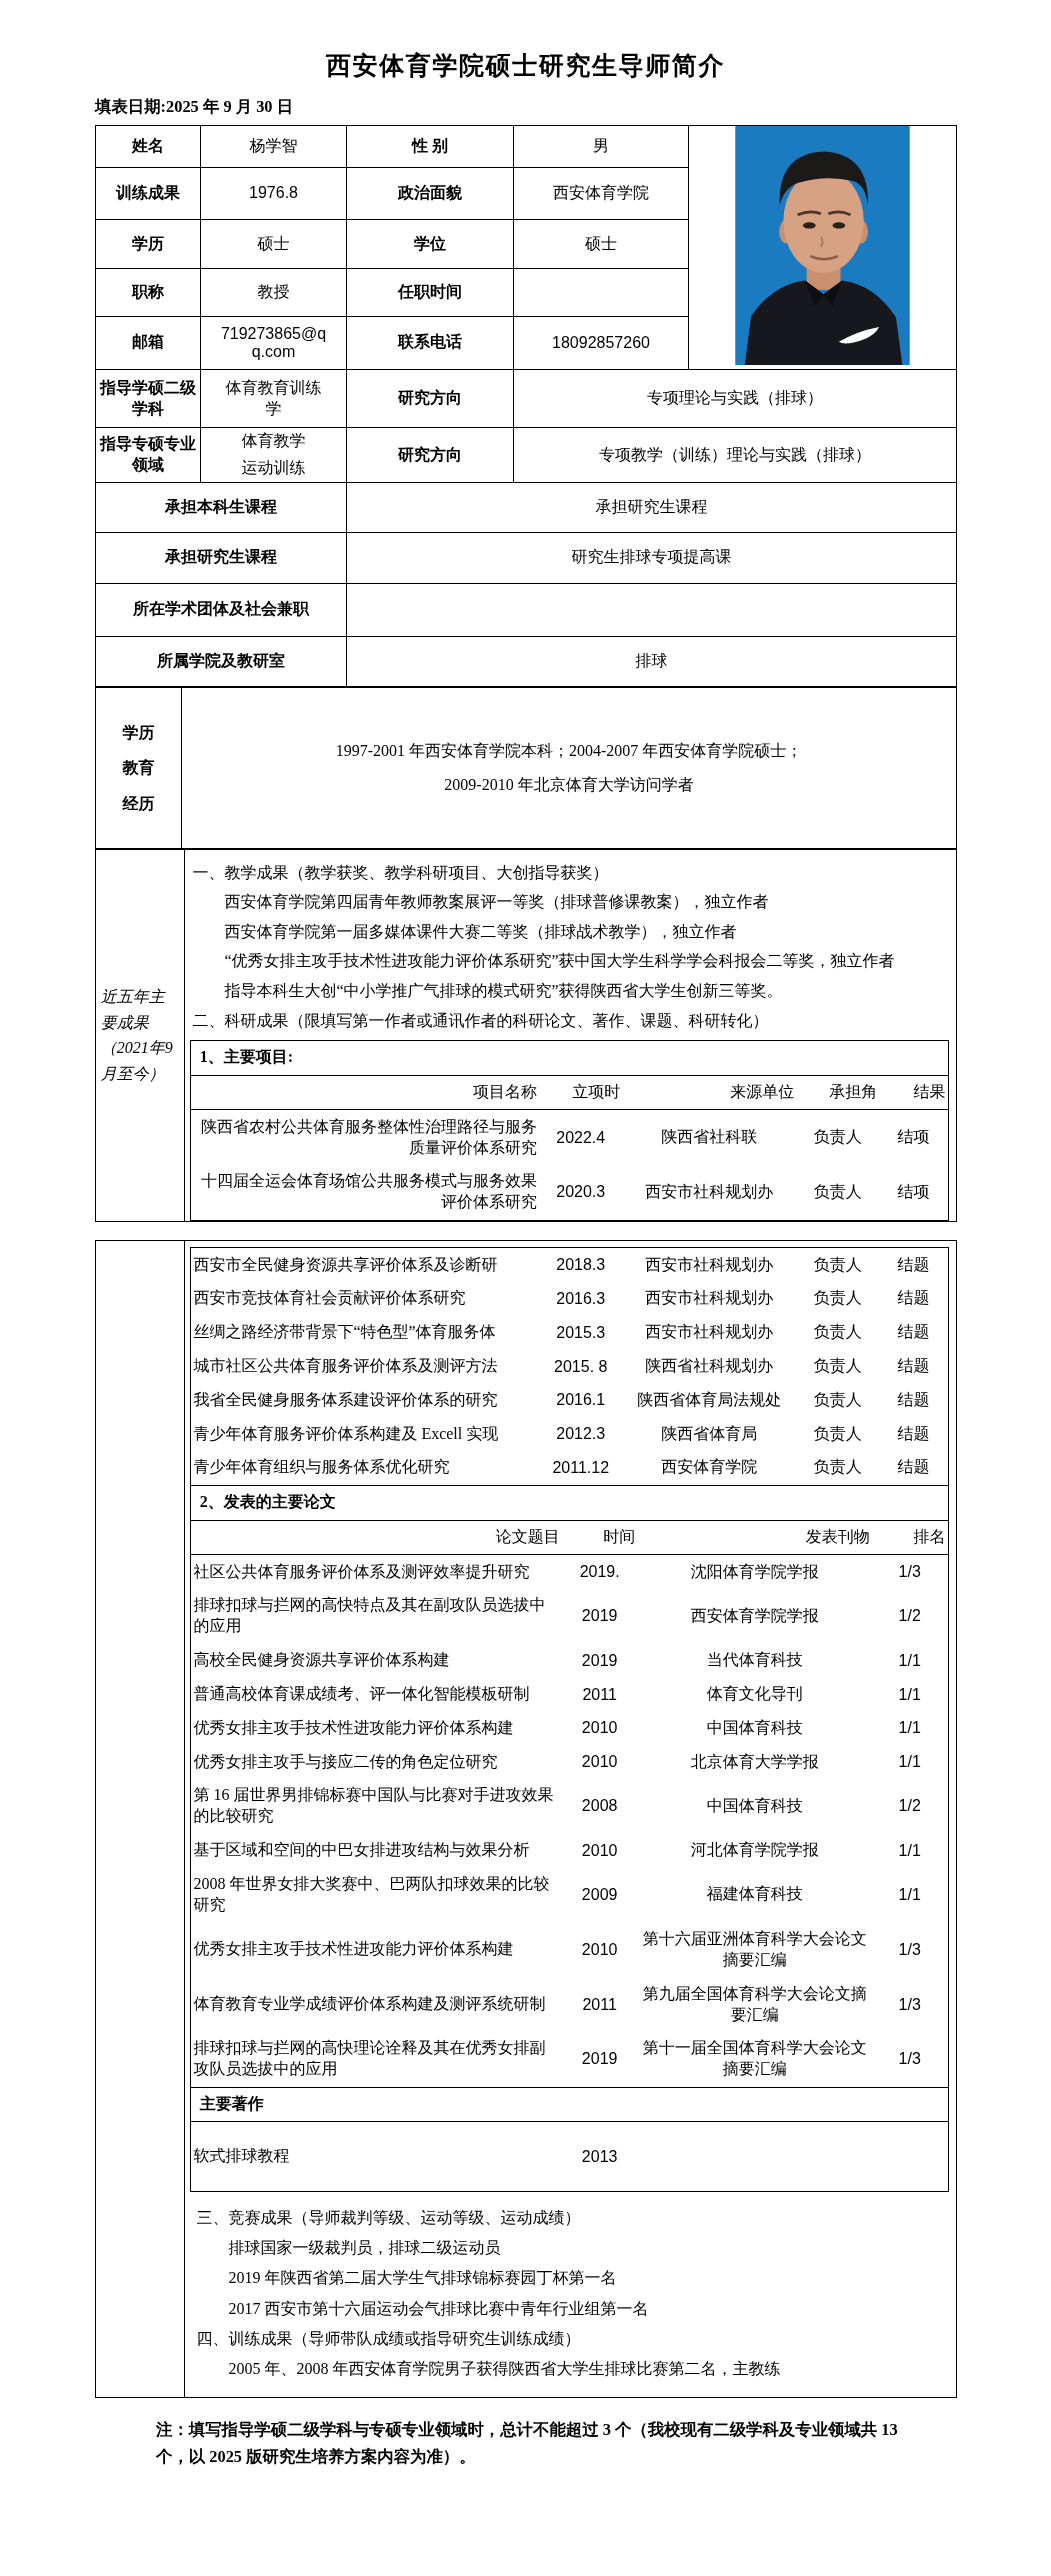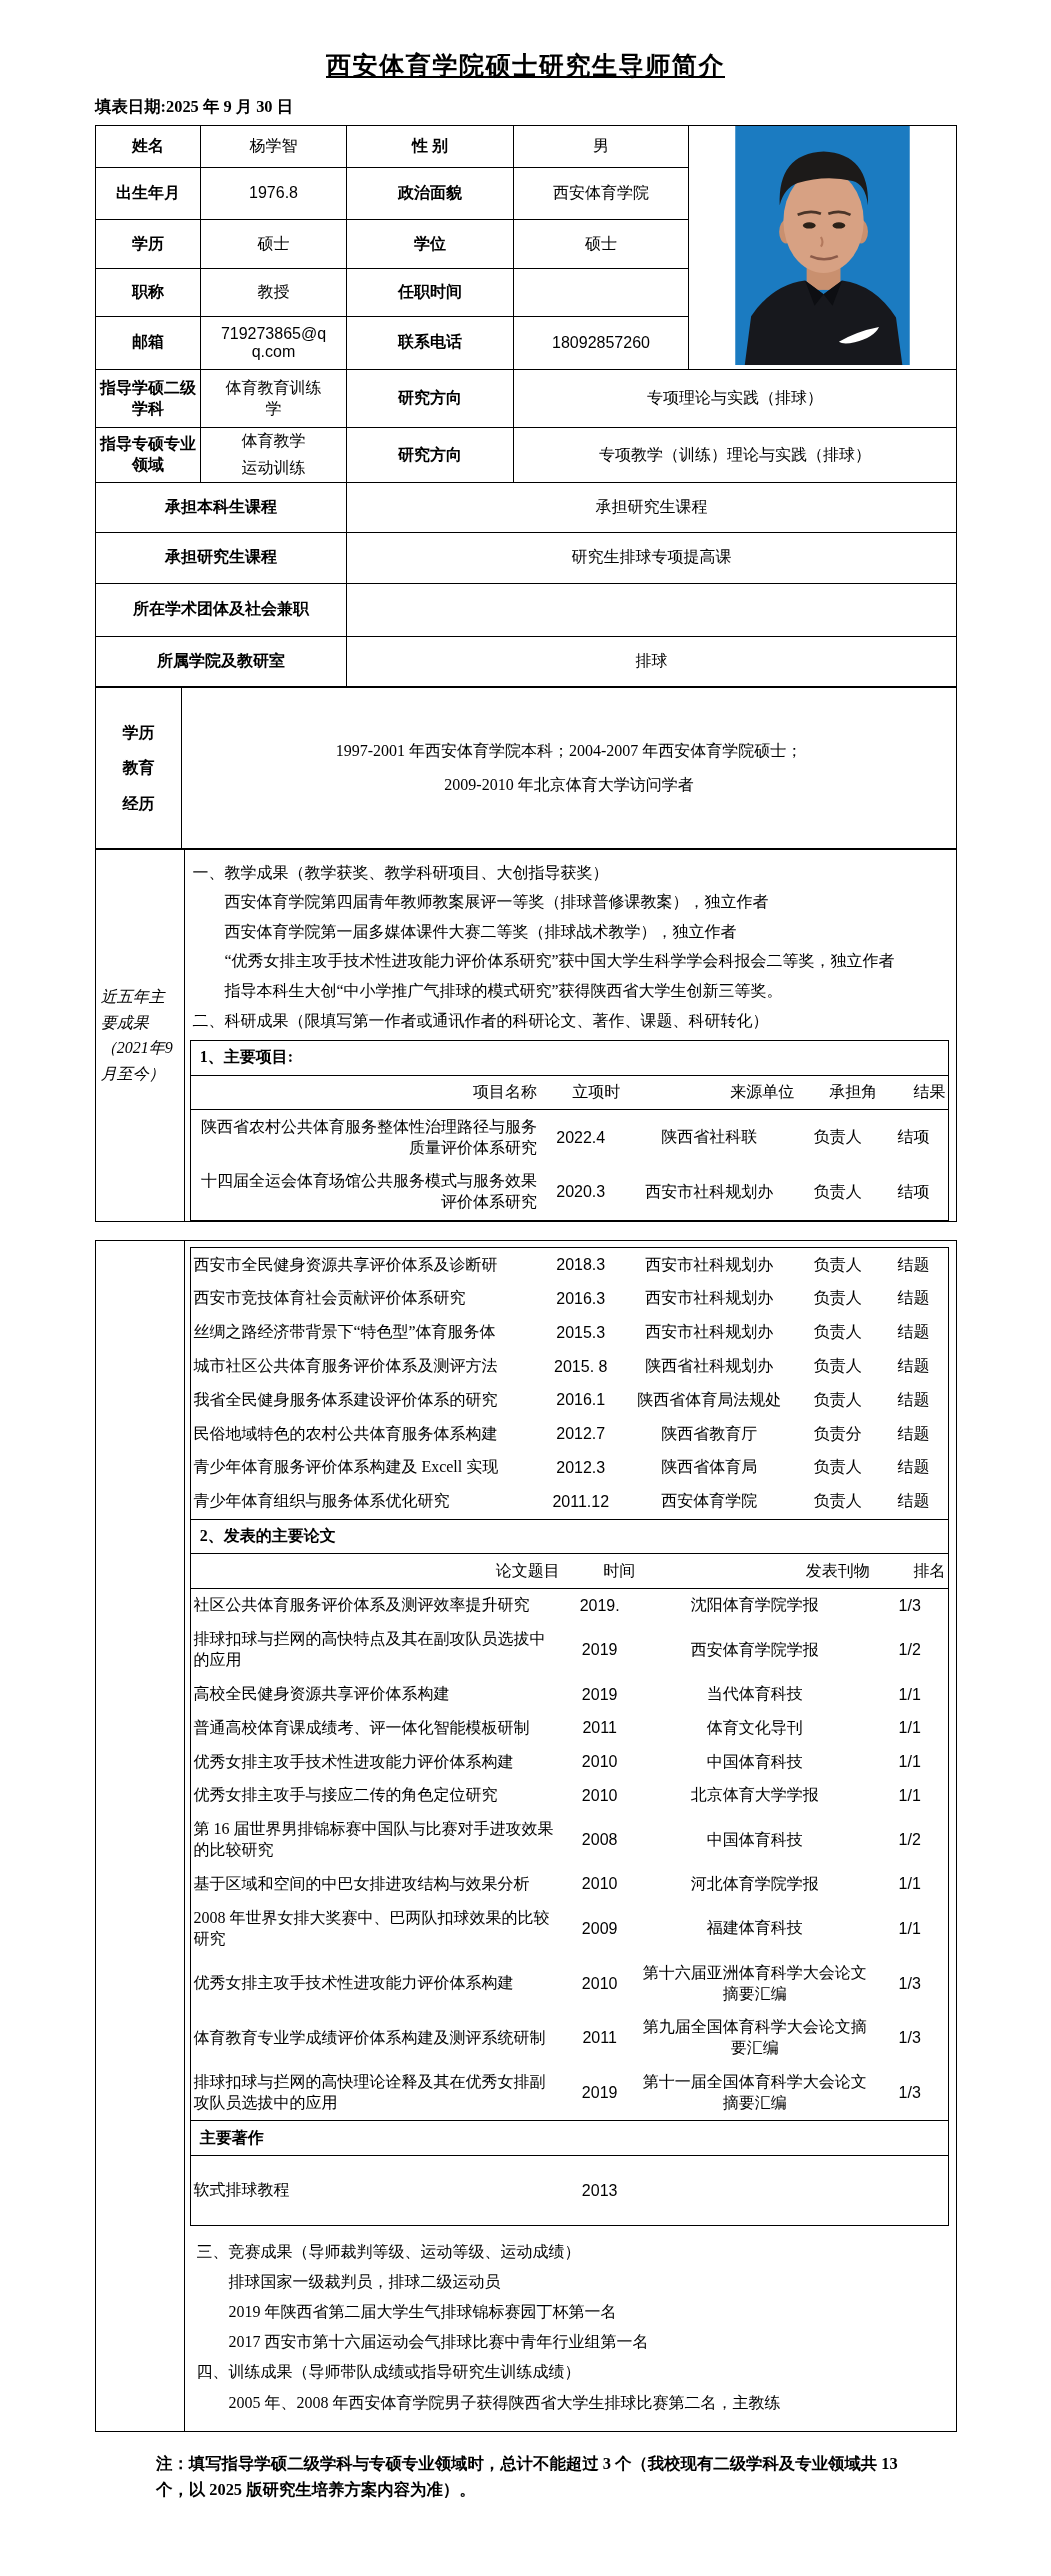--- a/index.html
+++ b/index.html
@@ -1,19 +1,19 @@
 <!DOCTYPE html>
 <html style="font-size:8.5px"><head>
 <meta charset="utf-8">
 <style>
   * { box-sizing: border-box; margin: 0; padding: 0; }
   body { background:#ffffff; font-family:"Liberation Serif","DejaVu Serif",serif; color:#000; }
   .page { width:1051px; min-height:2576px; background:#fff; padding-top:49px; }
   .doc { width:861px; margin-left:95px; }
-  .title { text-align:center; font-size:25px; font-weight:bold; letter-spacing:1.6px;text-decoration:underline; }
+  .title { text-align:center; font-size:25px; font-weight:bold; letter-spacing:1.6px; }
   .date-line { text-align:left; font-size:16.4px; font-weight:bold; margin:13.8px 3.2px 7.4px 0; font-family:"Liberation Serif",serif; }
   table.tbl { border-collapse:collapse; table-layout:fixed; width:861px; }
   .tbl td { border:1.6px solid #000; font-size:16px; vertical-align:middle; }
   .tbl + table.tbl { margin-top:-1.6px; }
   td.lab { font-weight:bold; text-align:center; }
   td.val { text-align:center; }
   .num { font-family:"Liberation Sans","DejaVu Sans",sans-serif; }
   .wrap6 { display:inline-block; max-width:6.4em; }
   .email { display:inline-block; max-width:114px; word-break:break-all; }
   .photo-cell { text-align:center; vertical-align:middle; border:1.6px solid #000; }
@@ -78,21 +78,21 @@
             <path d="M162,210 q6,10 0,18" stroke="#b3795d" stroke-width="4" fill="none"></path>
             <path d="M142,246 q26,12 52,0" stroke="#8c5b49" stroke-width="5" fill="none"></path>
             <path d="M18,452 L30,360 Q70,300 132,292 L167,318 L202,292 Q264,300 304,362 L316,452 Z" fill="#17181d"></path>
             <path d="M132,292 L167,318 L150,340 Z" fill="#0d0e12"></path>
             <path d="M202,292 L167,318 L184,340 Z" fill="#0d0e12"></path>
             <path d="M196,408 q34,-20 76,-28 q-10,20 -46,29 q-22,5 -30,-1 z" fill="#ffffff"></path>
           </svg>
         </td>
       </tr>
       <tr style="height:52px">
-        <td class="lab">出生年月</td>
+        <td class="lab">训练成果</td>
         <td class="val num">1976.8</td>
         <td class="lab">政治面貌</td>
         <td class="val">西安体育学院</td>
       </tr>
       <tr style="height:49px">
         <td class="lab">学历</td>
         <td class="val">硕士</td>
         <td class="lab">学位</td>
         <td class="val">硕士</td>
       </tr>
@@ -274,27 +274,20 @@
                 <td class="cen">结题</td>
               </tr>
               <tr>
                 <td class="proj-name-l">我省全民健身服务体系建设评价体系的研究</td>
                 <td class="cen num">2016.1</td>
                 <td class="cen">陕西省体育局法规处</td>
                 <td class="cen">负责人</td>
                 <td class="cen">结题</td>
               </tr>
               <tr>
-                <td class="proj-name-l">民俗地域特色的农村公共体育服务体系构建</td>
-                <td class="cen num">2012.7</td>
-                <td class="cen">陕西省教育厅</td>
-                <td class="cen">负责分</td>
-                <td class="cen">结题</td>
-              </tr>
-              <tr>
                 <td class="proj-name-l">青少年体育服务评价体系构建及 Excell 实现</td>
                 <td class="cen num">2012.3</td>
                 <td class="cen">陕西省体育局</td>
                 <td class="cen">负责人</td>
                 <td class="cen">结题</td>
               </tr>
               <tr>
                 <td class="proj-name-l">青少年体育组织与服务体系优化研究</td>
                 <td class="cen num">2011.12</td>
                 <td class="cen">西安体育学院</td>

